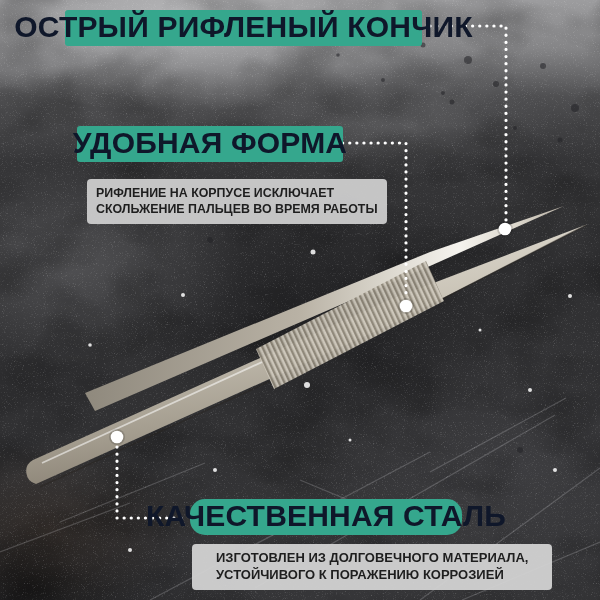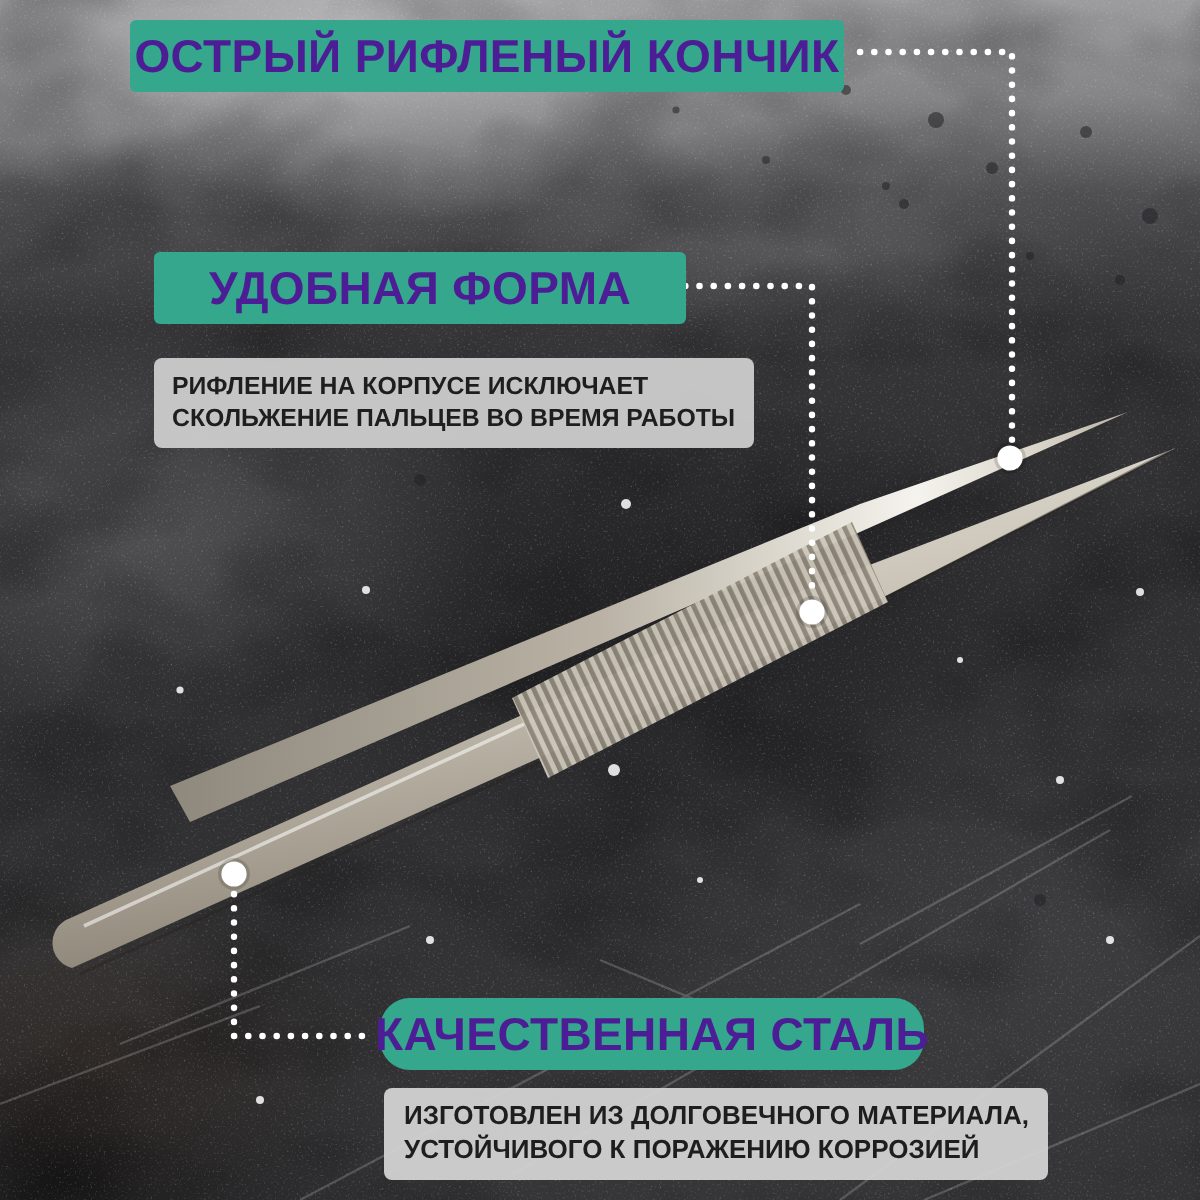--- a/index.html
+++ b/index.html
@@ -14,35 +14,35 @@
       radial-gradient(ellipse 260px 110px at 82% 18%, rgba(22,22,25,.5), transparent 72%),
       radial-gradient(ellipse 240px 140px at 12% 44%, rgba(128,128,131,.4), transparent 72%),
       radial-gradient(ellipse 300px 170px at 55% 52%, rgba(8,8,10,.38), transparent 72%),
       radial-gradient(ellipse 320px 200px at 88% 78%, rgba(88,88,93,.3), transparent 72%),
       radial-gradient(ellipse 200px 120px at 8% 88%, rgba(80,62,48,.3), transparent 72%),
       radial-gradient(ellipse 260px 160px at 4% 98%, rgba(8,8,9,.55), transparent 70%),
       radial-gradient(ellipse 420px 240px at 55% 100%, rgba(70,70,74,.25), transparent 78%);
   }
   .scene{position:absolute;inset:0;}
   .banner{
-    position:absolute;display:flex;align-items:center;justify-content:center;
-    background:var(--accent-teal,#35a78d);color:#4c1d95;font-weight:bold;
-    font-size:23px;letter-spacing:.2px;border-radius:3px;white-space:nowrap;
+    position:absolute;display:flex;align-items:flex-start;justify-content:center;
+    background:var(--accent-teal,#35a78d);color:#0f172a;font-weight:bold;
+    font-size:30px;letter-spacing:.2px;border-radius:3px;white-space:nowrap;
   }
   .sublabel{
     position:absolute;display:inline-block;background:rgba(238,238,238,.95);
     color:var(--label-text,#1e1e1e);font-weight:bold;border-radius:4px;
     white-space:pre-line;
   }
   .b1{left:65px;top:10px;width:357px;height:36px;}
   .s1{left:64px;top:60px;padding:7px 12px;font-size:14px;letter-spacing:.1px;}
   .b2{left:77px;top:126px;width:266px;height:36px;}
-  .s2{left:77px;top:179px;padding:6px 9px;font-size:12.4px;line-height:1.32;background:rgba(206,206,206,.94);}
+  .s2{left:87px;top:179px;padding:6px 9px;font-size:12.4px;line-height:1.32;background:rgba(206,206,206,.94);}
   .b3{left:190px;top:499px;width:272px;height:36px;border-radius:15px;}
-  .s3{left:192px;top:544px;padding:6px 10px;font-size:13px;line-height:1.3;background:rgba(211,211,211,.94);}
+  .s3{left:192px;top:544px;padding:6px 24px;font-size:13px;line-height:1.3;background:rgba(211,211,211,.94);}
 </style>
 </head>
 <body>
 
 <div class="stage">
 
   <svg class="scene" width="600" height="600" viewBox="0 0 600 600" xmlns="http://www.w3.org/2000/svg">
     <defs>
       <filter id="grainWhite" x="0" y="0" width="100%" height="100%">
         <feTurbulence type="fractalNoise" baseFrequency="0.9" numOctaves="2" seed="7" stitchTiles="stitch"></feTurbulence>

